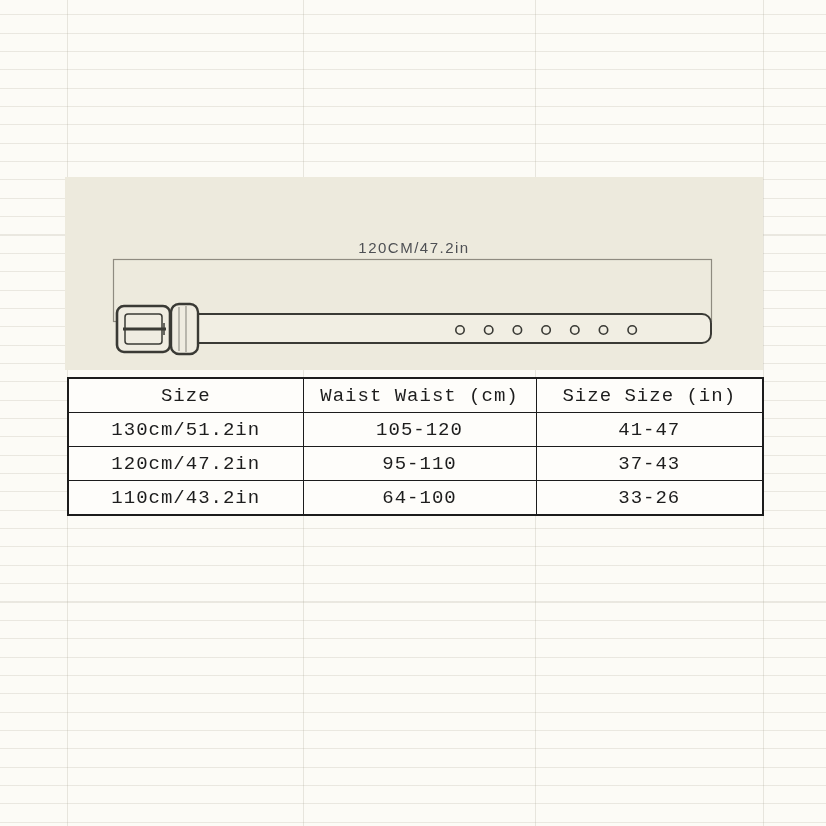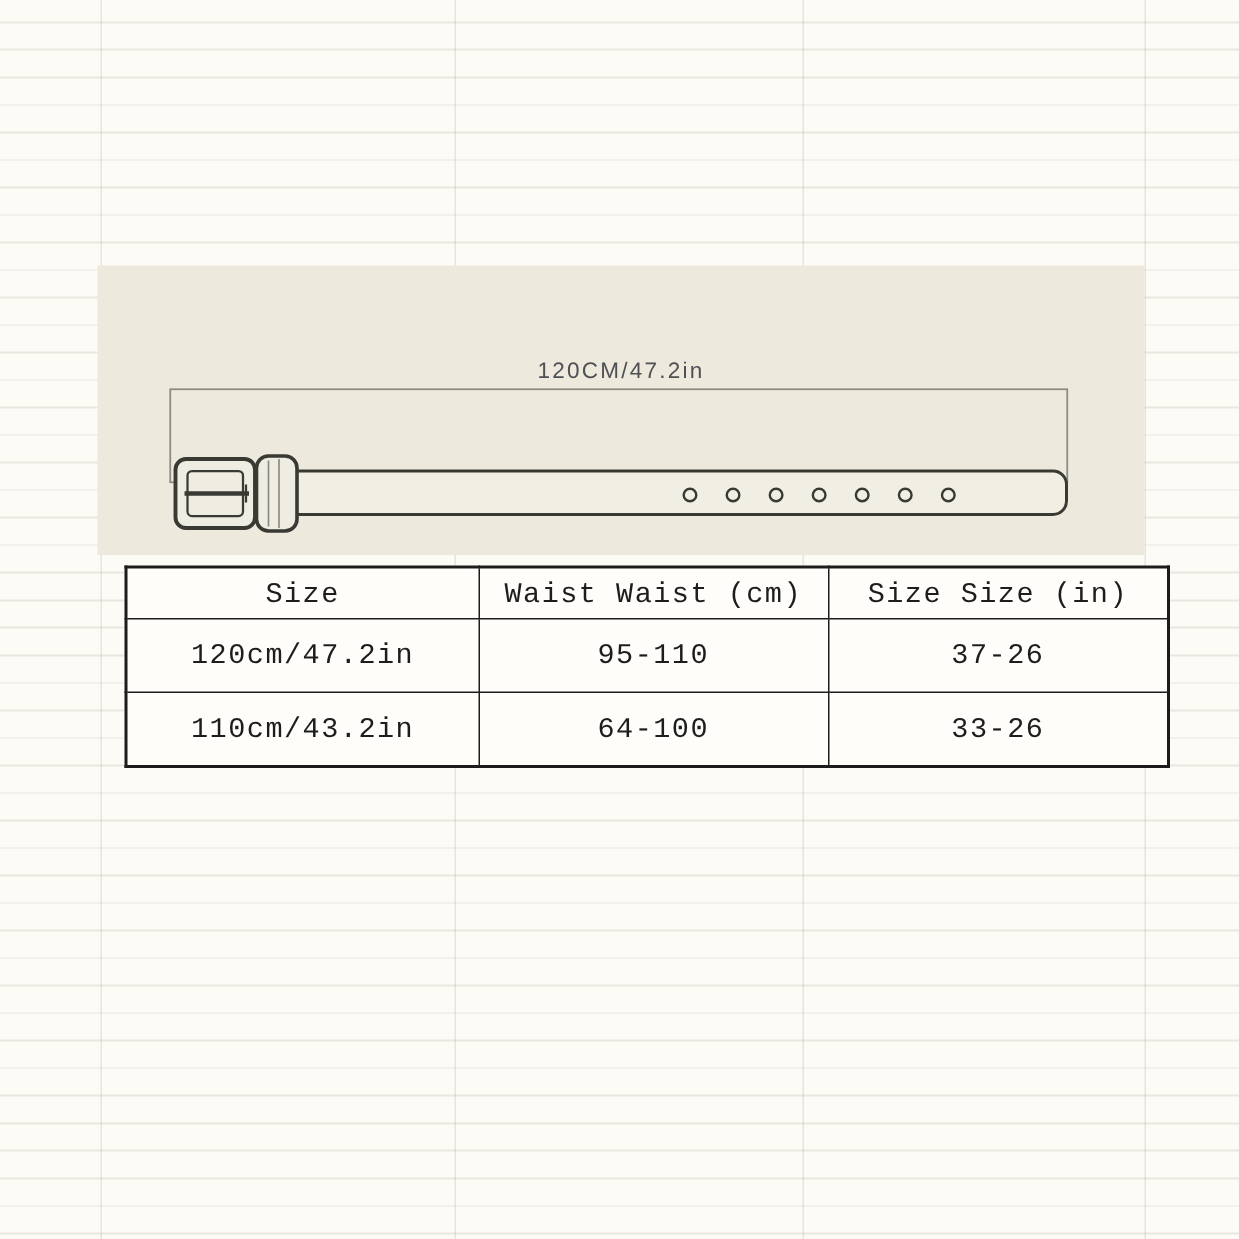--- a/index.html
+++ b/index.html
@@ -48,21 +48,21 @@
   }
   .belt-svg{position:absolute;left:0;top:0;}
 
   
   .size-table{
     position:absolute;left:67px;top:377px;z-index:1;
     width:695px;height:135px;
     border-collapse:collapse;table-layout:fixed;
     background:#fefdfa;
     font-family:"Liberation Mono", monospace;
-    font-size:19px;letter-spacing:1px;color:#1d1d1d;margin-left:16px;
+    font-size:19px;letter-spacing:1px;color:#1d1d1d;
   }
   .size-table th,.size-table td{
     border:1.6px solid #1c1c1c;
     text-align:center;vertical-align:middle;
     font-weight:normal;padding:0;
     height:33px;
   }
   .size-table{border:2.2px solid #1c1c1c;}
   .col-size{width:235px;}
   .col-cm{width:233px;}
@@ -118,23 +118,28 @@
     </colgroup>
     <thead>
       <tr>
         <th>Size</th>
         <th>Waist Waist (cm)</th>
         <th>Size Size (in)</th>
       </tr>
     </thead>
     <tbody>
       <tr>
+        <td>130cm/51.2in</td>
+        <td>105-120</td>
+        <td>41-47</td>
+      </tr>
+      <tr>
         <td>120cm/47.2in</td>
         <td>95-110</td>
-        <td>37-26</td>
+        <td>37-43</td>
       </tr>
       <tr>
         <td>110cm/43.2in</td>
         <td>64-100</td>
         <td>33-26</td>
       </tr>
     </tbody>
   </table>
 
 </div>

